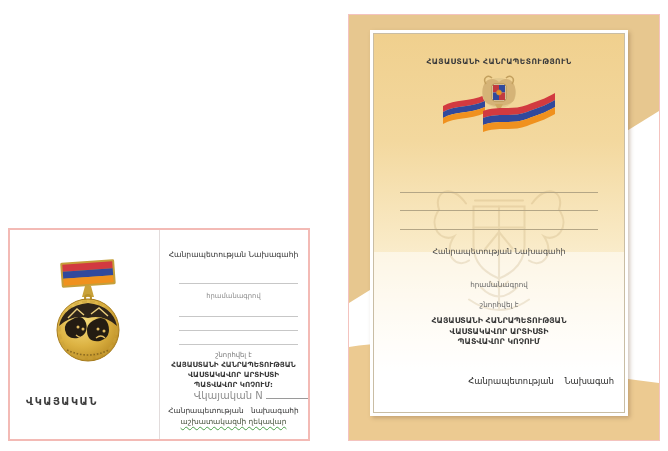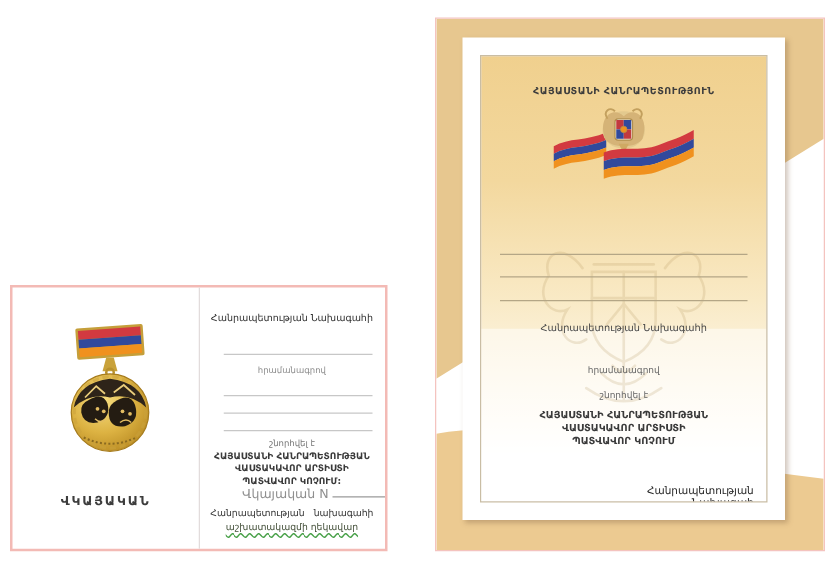--- a/index.html
+++ b/index.html
@@ -14,43 +14,43 @@
   .card-cover{left:8px;top:10px;width:302px;height:197px;}
   .cover-right{position:absolute;left:50%;top:0;width:50%;height:100%;}
   .cover-emblem{display:block;margin:24px auto 0;width:106px;height:66px;}
   .cover-title{margin-top:10px;text-align:center;font-weight:bold;font-size:9.5px;
     line-height:12.5px;color:#3e3e3e;letter-spacing:.3px;}
 
   
   .card-id{left:8px;top:228px;width:302px;height:213px;}
   .id-left{position:absolute;left:0;top:0;width:50%;height:100%;}
   .medal-svg{position:absolute;left:32px;top:26px;width:92px;height:116px;}
-  .medal-label{position:absolute;left:0;right:0;top:166px;text-align:center;font-weight:bold;
-    font-size:10px;letter-spacing:1.5px;color:#3d3d3d;}
+  .medal-label{position:absolute;left:0;right:0;top:166px;font-weight:bold;
+    font-size:10px;letter-spacing:1.5px;color:#3d3d3d;padding-left:16px;}
   .id-right{position:absolute;left:50%;top:0;width:50%;height:100%;}
   .id-heading{position:absolute;top:20px;left:2px;right:2px;text-align:center;font-size:7.6px;color:#2f2f2f;}
   .fill-line{position:absolute;left:20px;right:10px;height:0;border-top:1px solid #c7c7c7;}
   .l1{top:53px;} .l2{top:86px;} .l3{top:100px;} .l4{top:114px;}
   .id-decree{position:absolute;top:62px;left:0;right:0;text-align:center;font-size:6.8px;color:#8c8c8c;}
   .id-awarded{position:absolute;top:121px;left:0;right:0;text-align:center;font-size:6.8px;color:#777;}
   .id-bold{position:absolute;top:130px;left:0;right:0;text-align:center;font-weight:bold;
     font-size:7.2px;line-height:10px;color:#3a3a3a;}
   .id-certno{position:absolute;top:160px;left:0;right:0;text-align:right;font-size:10px;color:#8f8f8f;}
   .certno-line{display:inline-block;width:42px;border-bottom:1px solid #9a9a9a;height:6px;}
   .id-sig1{position:absolute;top:176px;left:0;right:0;text-align:center;font-size:7.4px;color:#333;word-spacing:5px;}
   .id-sig2{position:absolute;top:187px;left:0;right:0;text-align:center;font-size:7.4px;color:#44503a;
     text-decoration-line:underline;text-decoration-style:wavy;text-decoration-color:#47a047;
     text-decoration-thickness:1px;text-underline-offset:2px;}
 
   
   .panel{position:absolute;left:348px;top:14px;width:312px;height:427px;background:#fff;
     border:1px solid #f4c3bf;box-sizing:border-box;overflow:hidden;}
   .panel-bg{position:absolute;left:0;top:0;width:310px;height:425px;}
   .sheet{position:absolute;left:21px;top:15px;width:258px;height:386px;background:#fff;
-    padding:14px;box-sizing:border-box;box-shadow:2px 2px 4px rgba(120,90,60,.35);}
+    padding:3px;box-sizing:border-box;box-shadow:2px 2px 4px rgba(120,90,60,.35);}
   .sheet-inner{position:relative;width:100%;height:100%;border:1px solid #c9bda4;box-sizing:border-box;
     background:linear-gradient(180deg,#f0d08e 0%,#f3d89e 28%,#f9eac6 55%,#fdf6e7 74%,#ffffff 90%);overflow:hidden;}
   .lightband{position:absolute;left:0;right:0;top:218px;bottom:0;background:rgba(255,255,255,.5);}
   .watermark{position:absolute;left:50%;top:128px;transform:translateX(-50%);width:150px;height:212px;opacity:.2;}
   .dip-country{position:absolute;top:23px;left:0;right:0;text-align:center;font-weight:bold;
     font-size:7.6px;letter-spacing:.4px;color:#3d3d3d;}
   .dip-emblem{position:absolute;top:34px;left:50%;transform:translateX(-50%);width:120px;height:74px;}
   .dip-title{position:absolute;top:96px;left:0;right:0;text-align:center;font-size:27px;
     letter-spacing:6px;color:#e3c88e;-webkit-text-stroke:.8px #a8854e;
     text-shadow:1px 1px 0 rgba(255,255,255,.8),-1px -1px 1px rgba(140,100,50,.45);}

